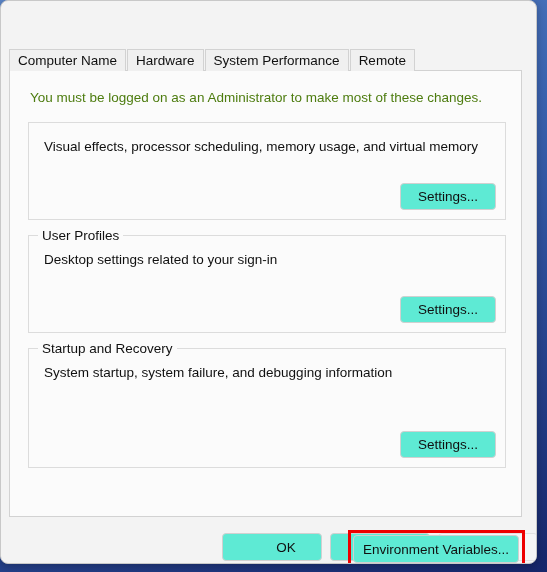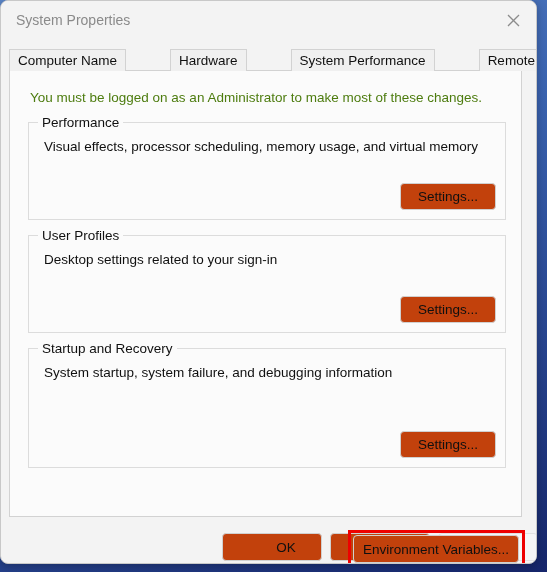--- a/index.html
+++ b/index.html
@@ -66,21 +66,20 @@
   
   #tabstrip {
     position: absolute;
     left: 8px;
     top: 46px;
     right: 8px;
     height: 24px;
     display: flex;
     align-items: flex-end;
     z-index: 3;
-    gap: 43px;
   }
   .tab {
     height: 22px;
     padding: 0 8px;
     display: flex;
     align-items: center;
     font-size: 13.5px;
     color: #101010;
     background: #f0f0f0;
     border: 1px solid #d2d2d2;
@@ -147,21 +146,21 @@
     white-space: nowrap;
   }
 
   #group-performance { top: 51px; height: 98px; }
   #group-userprofiles { top: 164px; height: 98px; }
   #group-startup { top: 277px; height: 120px; }
 
   
   .btn {
     position: absolute;
-    background: #c2410c;
+    background: #5eead4;
     border: 1px solid #d0d0d0;
     border-radius: 4px;
     font-family: "Liberation Sans", sans-serif;
     font-size: 13.5px;
     color: #101010;
     display: flex;
     align-items: center;
     justify-content: center;
     box-sizing: border-box;
     cursor: default;
@@ -208,43 +207,33 @@
   #cancel-button { left: 329px; }
   #apply-button { left: 437px; }
 </style>
 </head>
 <body>
 
 <div id="desktop"></div>
 
 <div id="window">
 
-  <div id="titlebar">
-    <div id="title-text">System Properties</div>
-    <div id="close-button">
-      <svg width="13" height="13" viewBox="0 0 13 13" aria-hidden="true">
-        <line x1="1" y1="1" x2="12" y2="12" stroke="#8c8c8c" stroke-width="1.3"></line>
-        <line x1="12" y1="1" x2="1" y2="12" stroke="#8c8c8c" stroke-width="1.3"></line>
-      </svg>
-    </div>
-  </div>
 
   <div id="tabstrip">
     <div class="tab">Computer Name</div>
     <div class="tab">Hardware</div>
     <div class="tab">System Performance</div>
     <div class="tab">Remote</div>
   </div>
 
   <div id="panel">
 
     <div id="admin-note">You must be logged on as an Administrator to make most of these changes.</div>
 
     <div class="groupbox" id="group-performance">
-      <div class="group-legend">Performance</div>
       <div class="group-desc">Visual effects, processor scheduling, memory usage, and virtual memory</div>
       <div class="btn settings-btn">Settings...</div>
     </div>
 
     <div class="groupbox" id="group-userprofiles">
       <div class="group-legend">User Profiles</div>
       <div class="group-desc">Desktop settings related to your sign-in</div>
       <div class="btn settings-btn">Settings...</div>
     </div>
 

